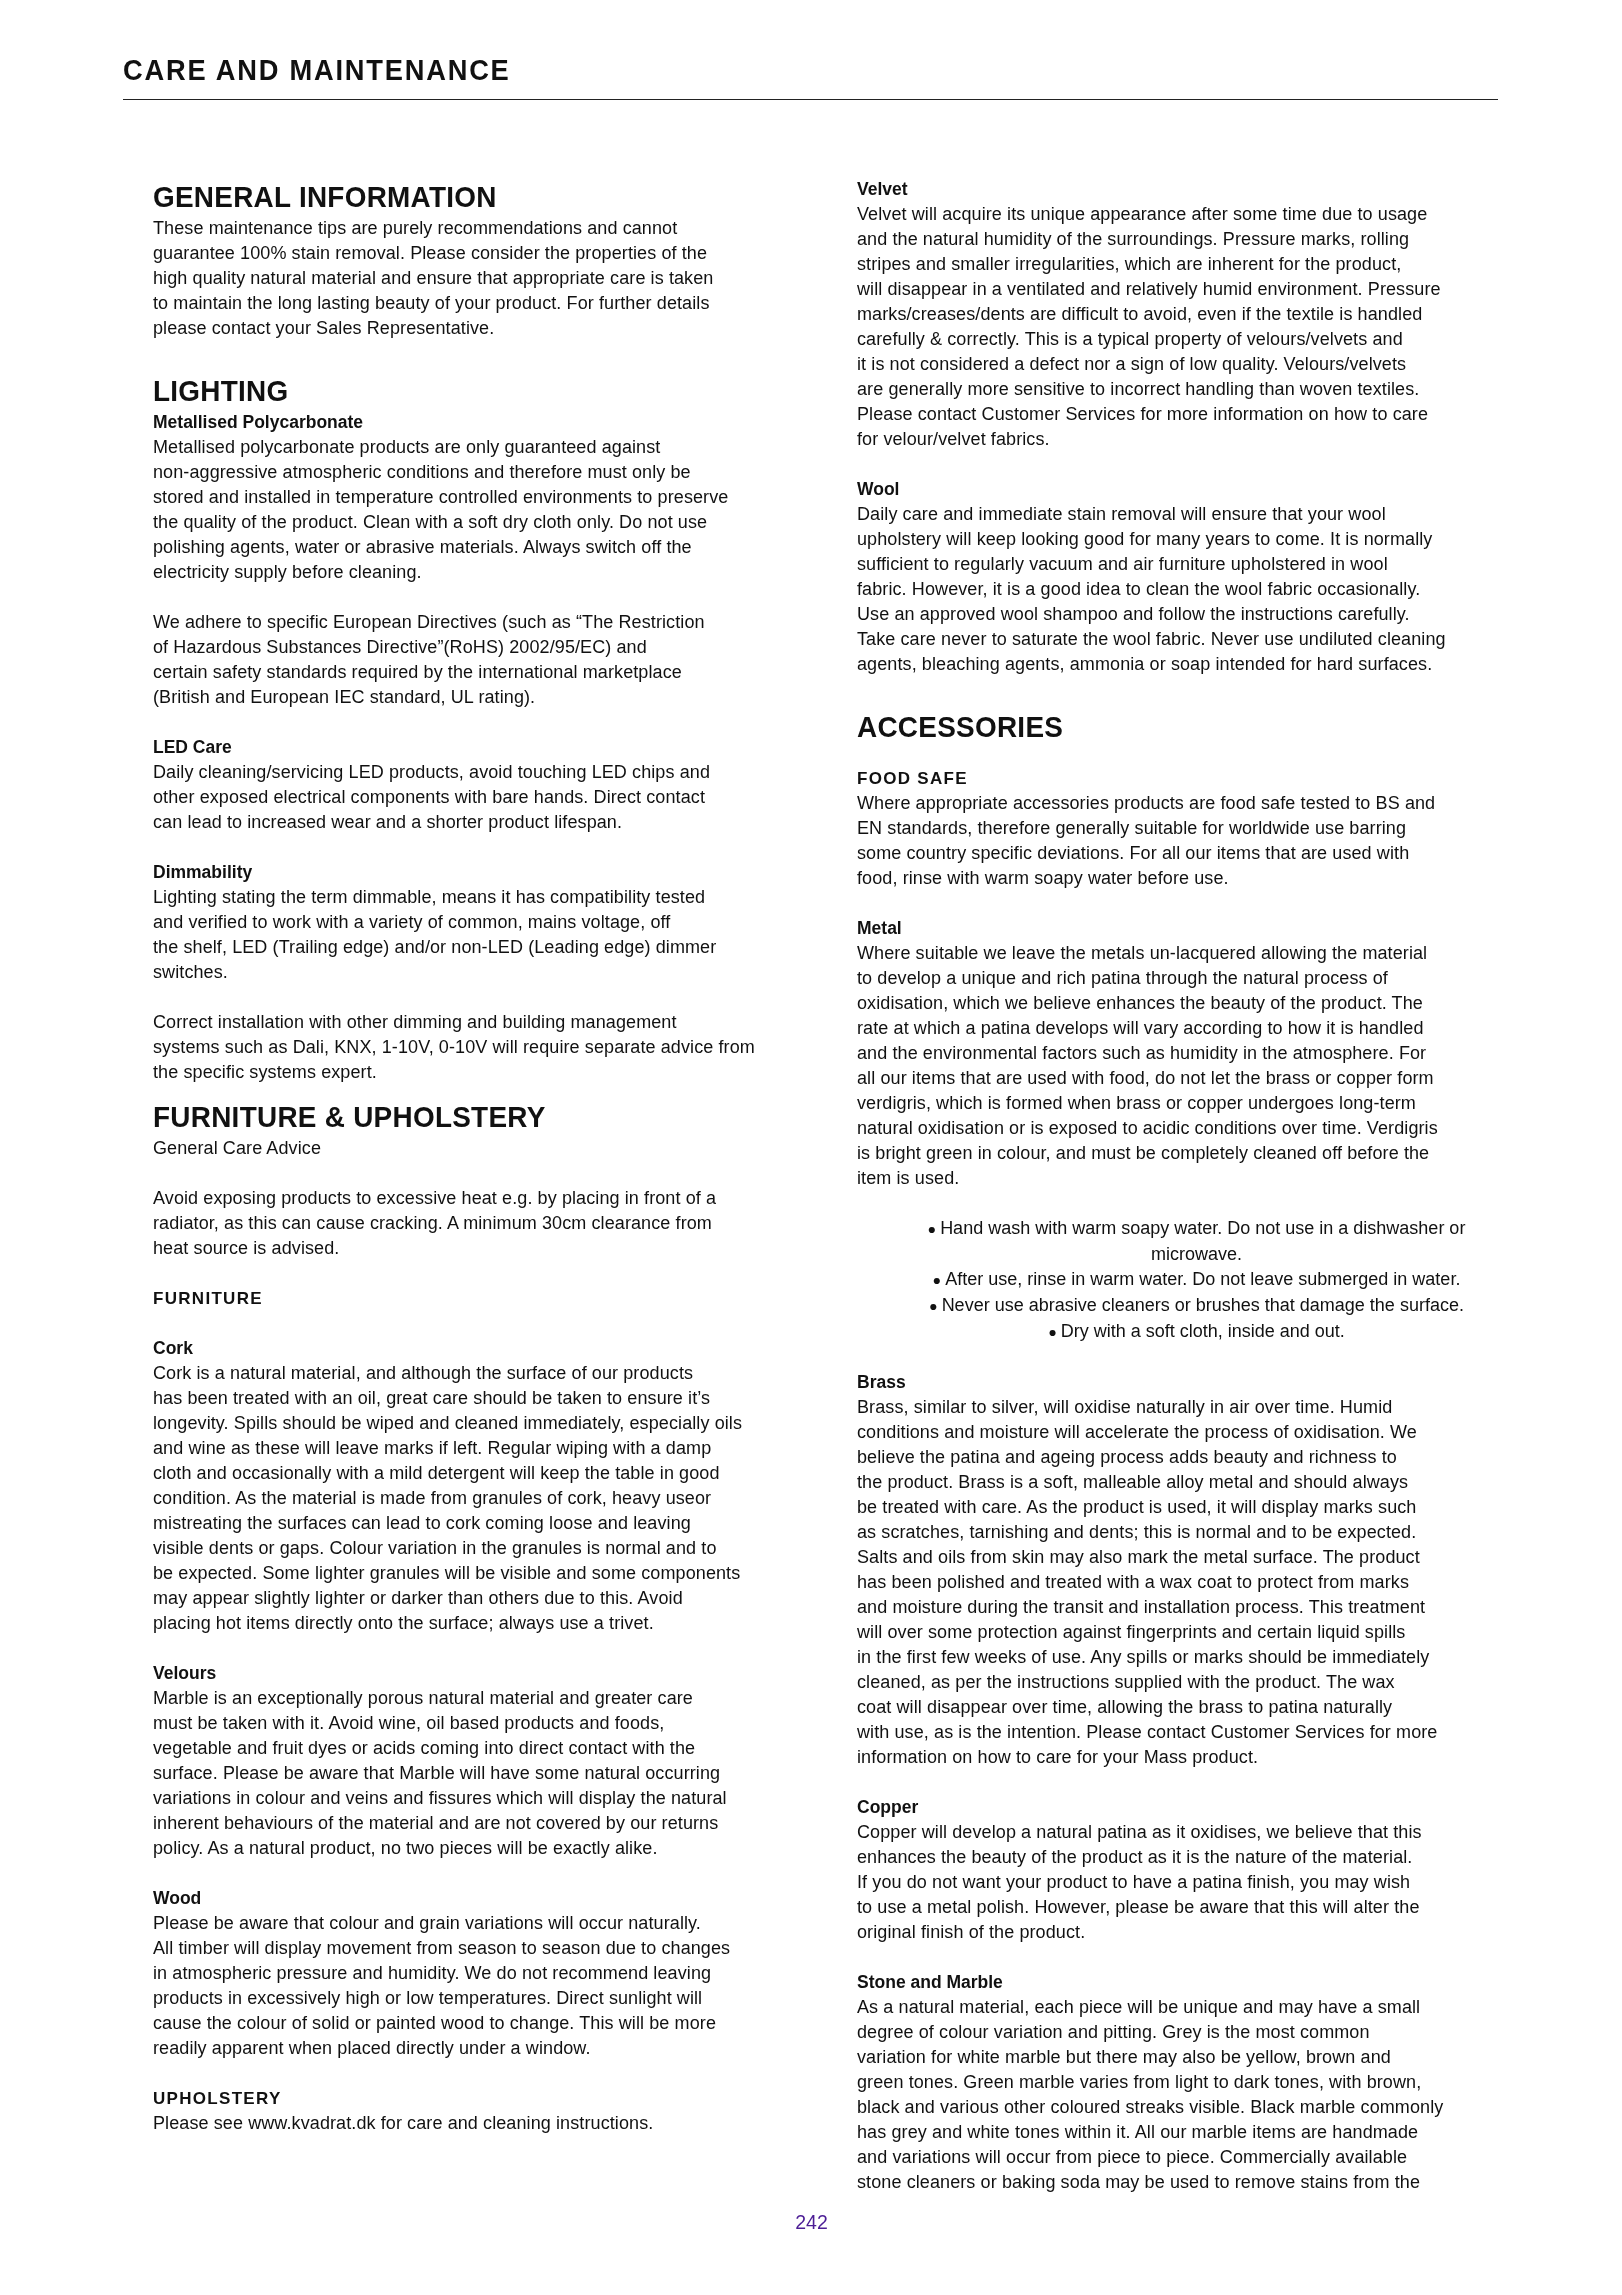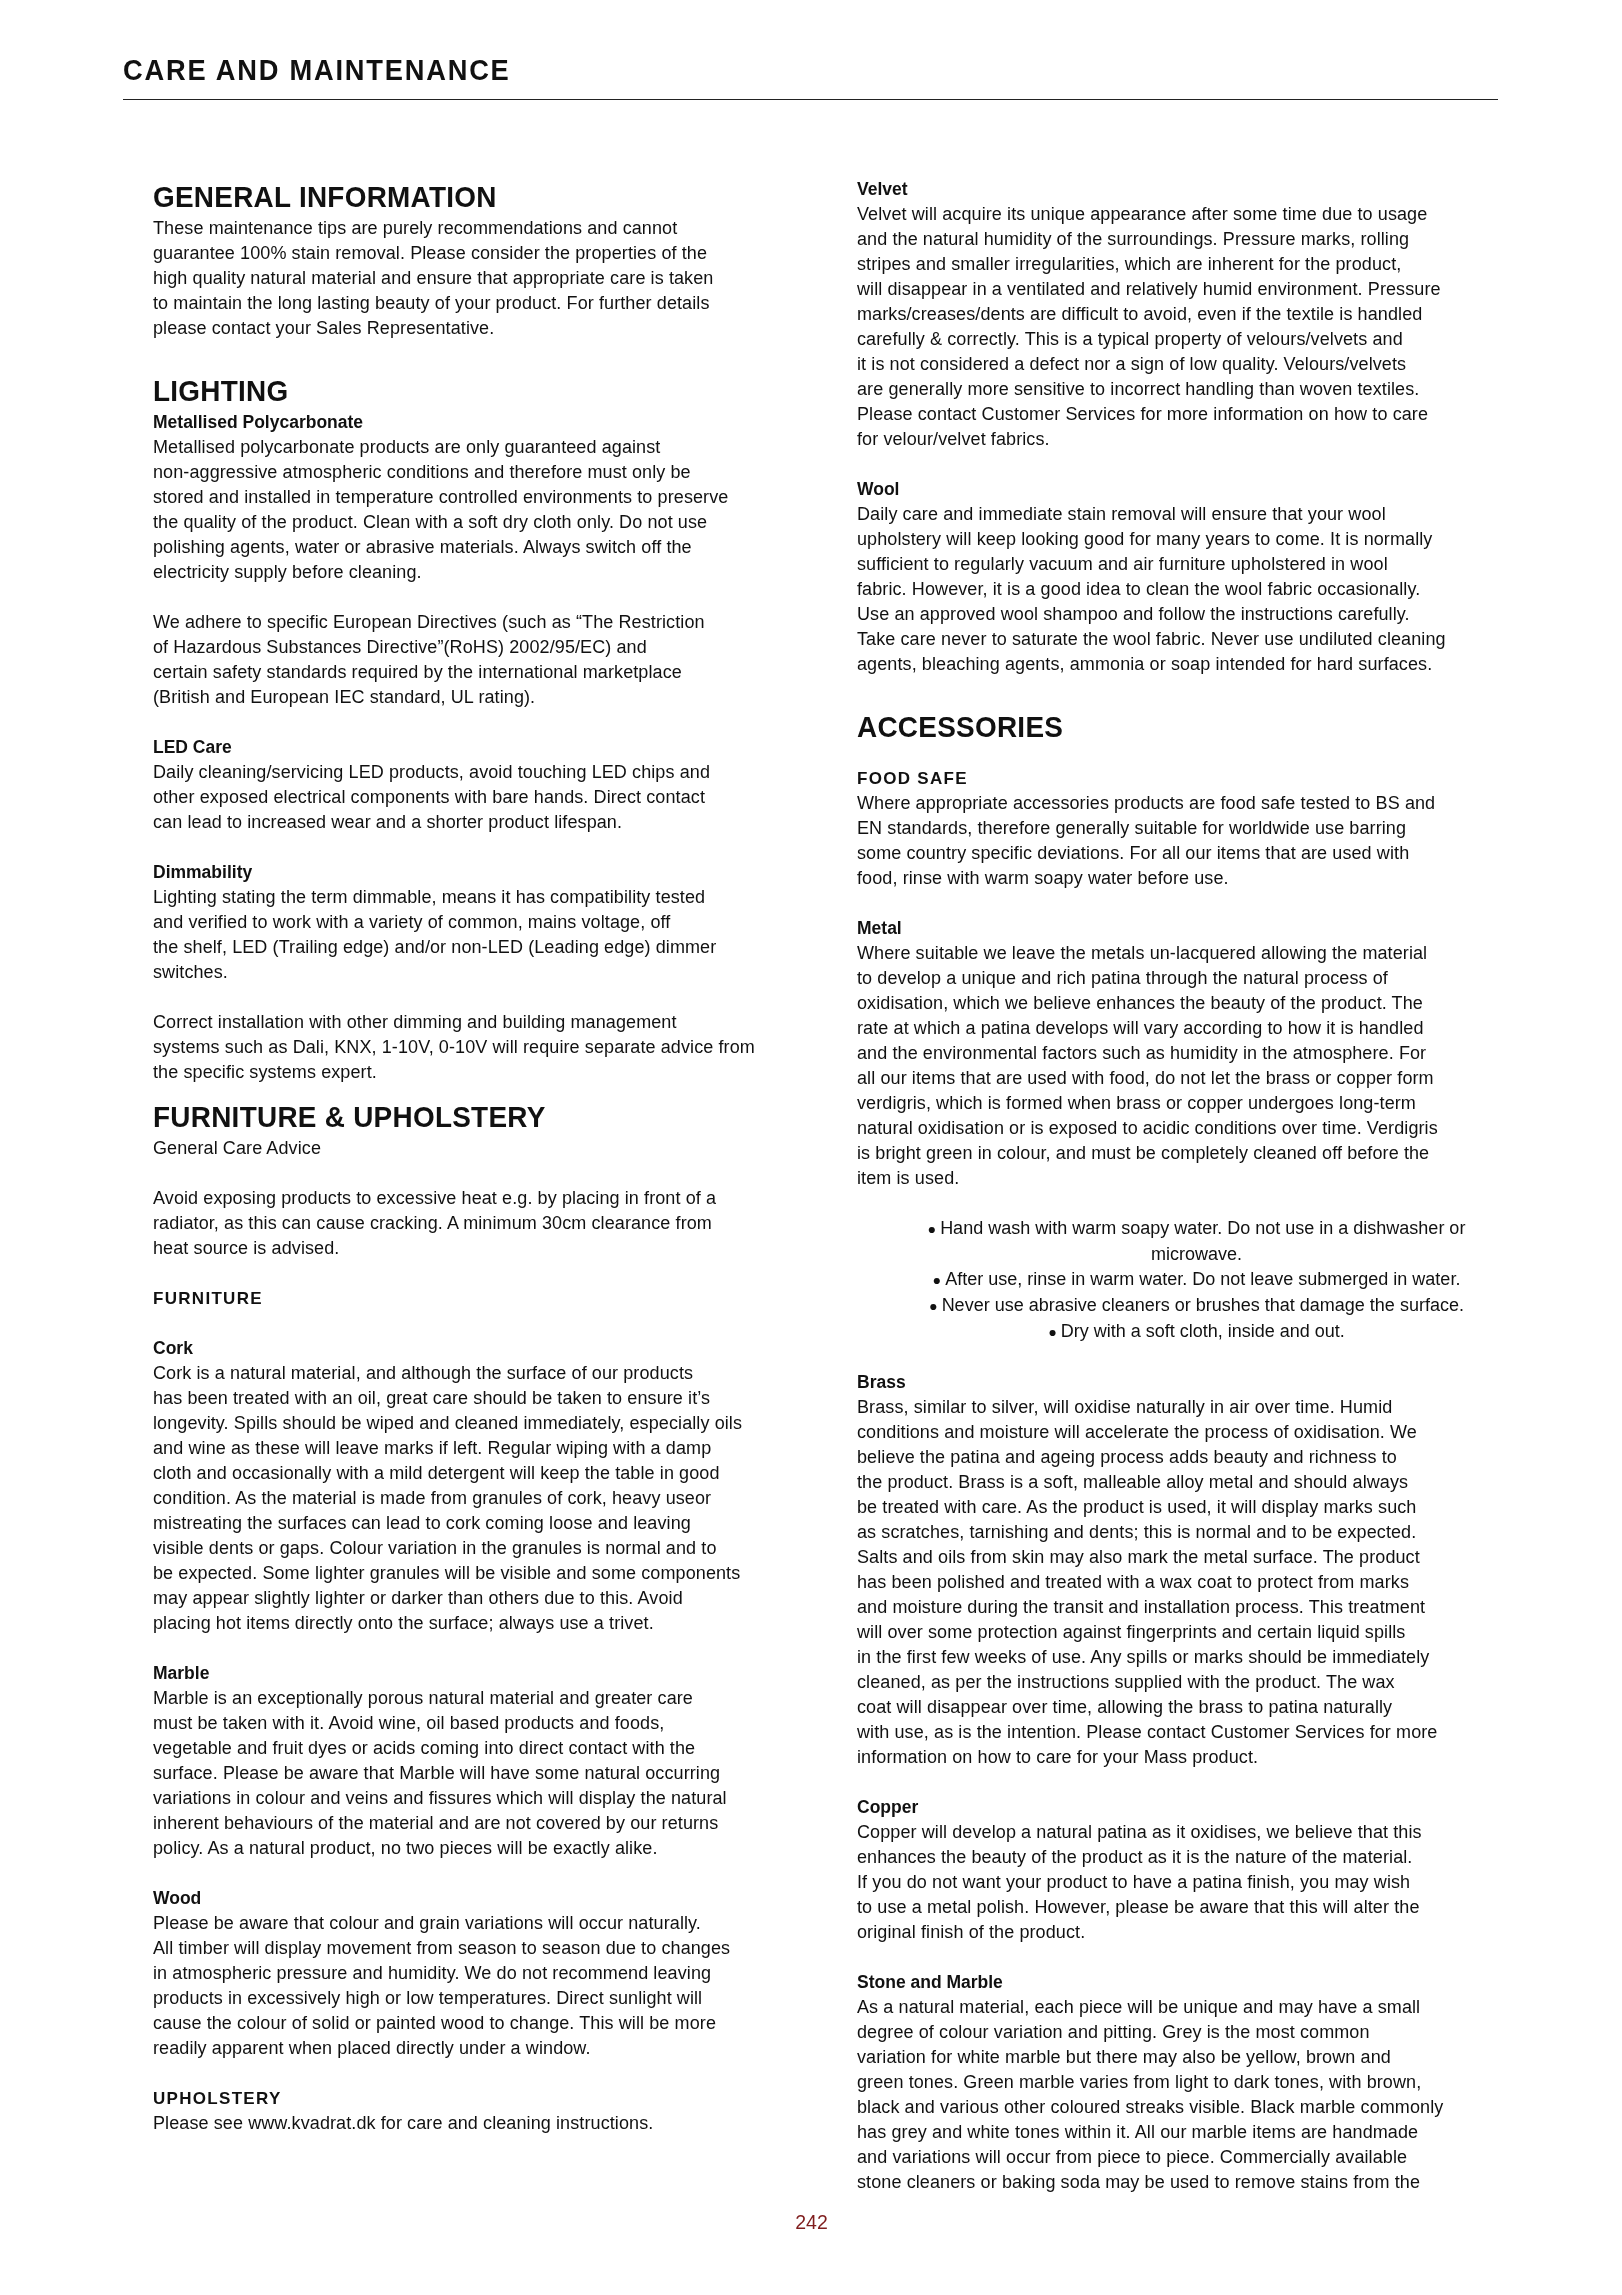--- a/index.html
+++ b/index.html
@@ -41,21 +41,21 @@
   .gap-sm { height: 25px; }
   .gap-md { height: 25px; }
   .gap-lg { height: 31px; }
   .bullets { list-style: none; padding: 0; margin: 0; }
   .bullets li {
     font-size: 18px; line-height: 25px; white-space: pre-line; text-align: center;
   }
   .bullet-dot { font-size: 14.3px; margin-right: 3.9px; }
   .page-number {
     position: absolute; left: 0; width: 1623px; top: 2210px; text-align: center;
-    font-size: 19.5px; line-height: 25px; color: #7f1d1d;
+    font-size: 19.5px; line-height: 25px; color: #4c1d95;
   }
 </style>
 </head>
 <body>
 
 <header class="page-header">
   <h1 class="page-title">CARE AND MAINTENANCE</h1>
   <div class="header-rule"></div>
 </header>
 
@@ -120,21 +120,21 @@
 longevity. Spills should be wiped and cleaned immediately, especially oils
 and wine as these will leave marks if left. Regular wiping with a damp
 cloth and occasionally with a mild detergent will keep the table in good
 condition. As the material is made from granules of cork, heavy useor
 mistreating the surfaces can lead to cork coming loose and leaving
 visible dents or gaps. Colour variation in the granules is normal and to
 be expected. Some lighter granules will be visible and some components
 may appear slightly lighter or darker than others due to this. Avoid
 placing hot items directly onto the surface; always use a trivet.</p>
     <div class="gap-md"></div>
-    <h3 class="sub-heading">Marble</h3>
+    <h3 class="sub-heading">Velours</h3>
     <p class="body-text">Marble is an exceptionally porous natural material and greater care
 must be taken with it. Avoid wine, oil based products and foods,
 vegetable and fruit dyes or acids coming into direct contact with the
 surface. Please be aware that Marble will have some natural occurring
 variations in colour and veins and fissures which will display the natural
 inherent behaviours of the material and are not covered by our returns
 policy. As a natural product, no two pieces will be exactly alike.</p>
     <div class="gap-md"></div>
     <h3 class="sub-heading">Wood</h3>
     <p class="body-text">Please be aware that colour and grain variations will occur naturally.

